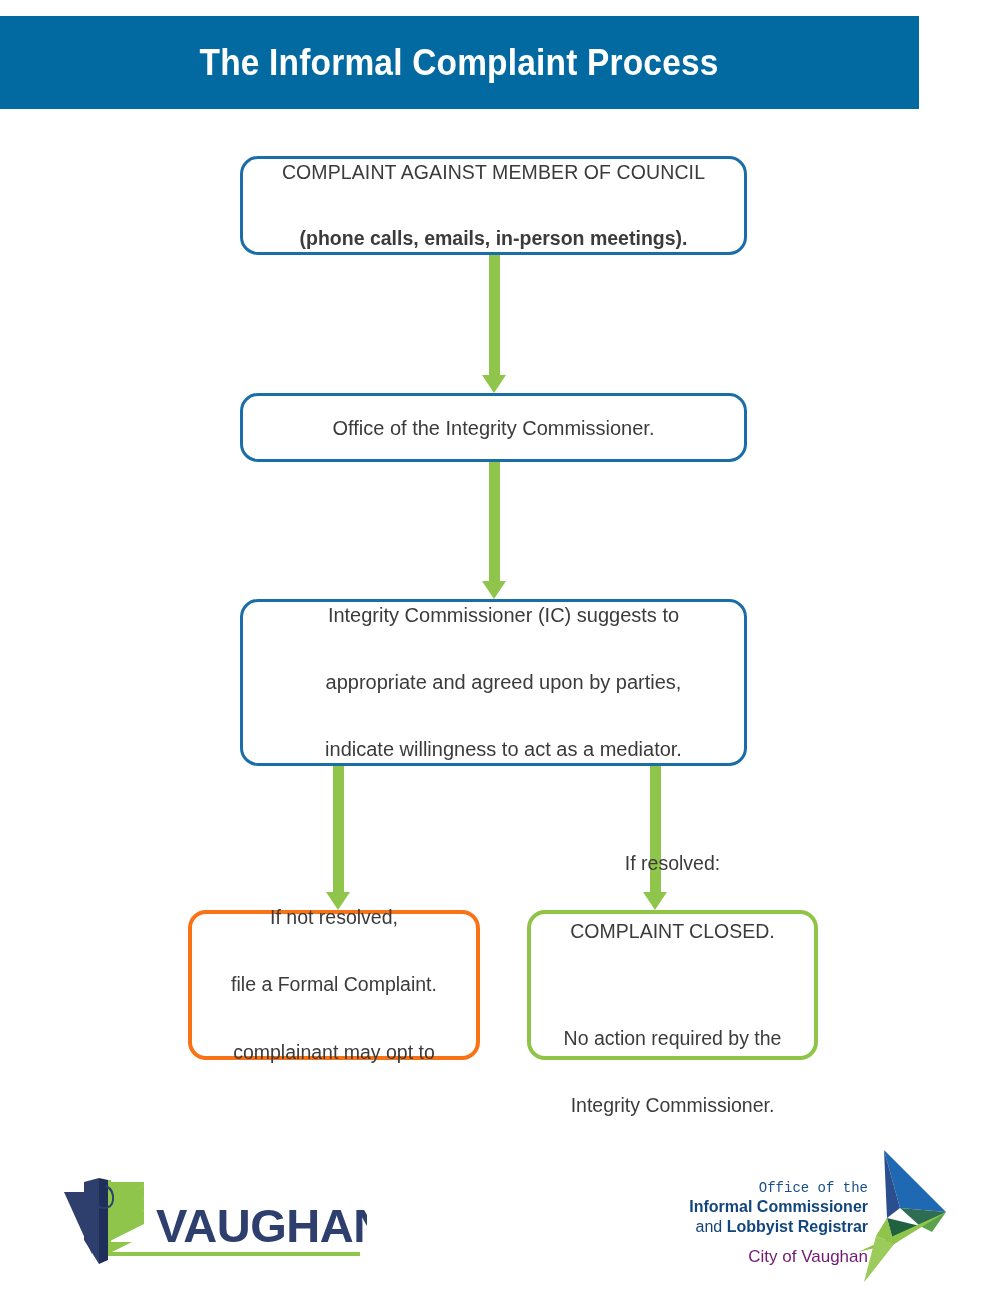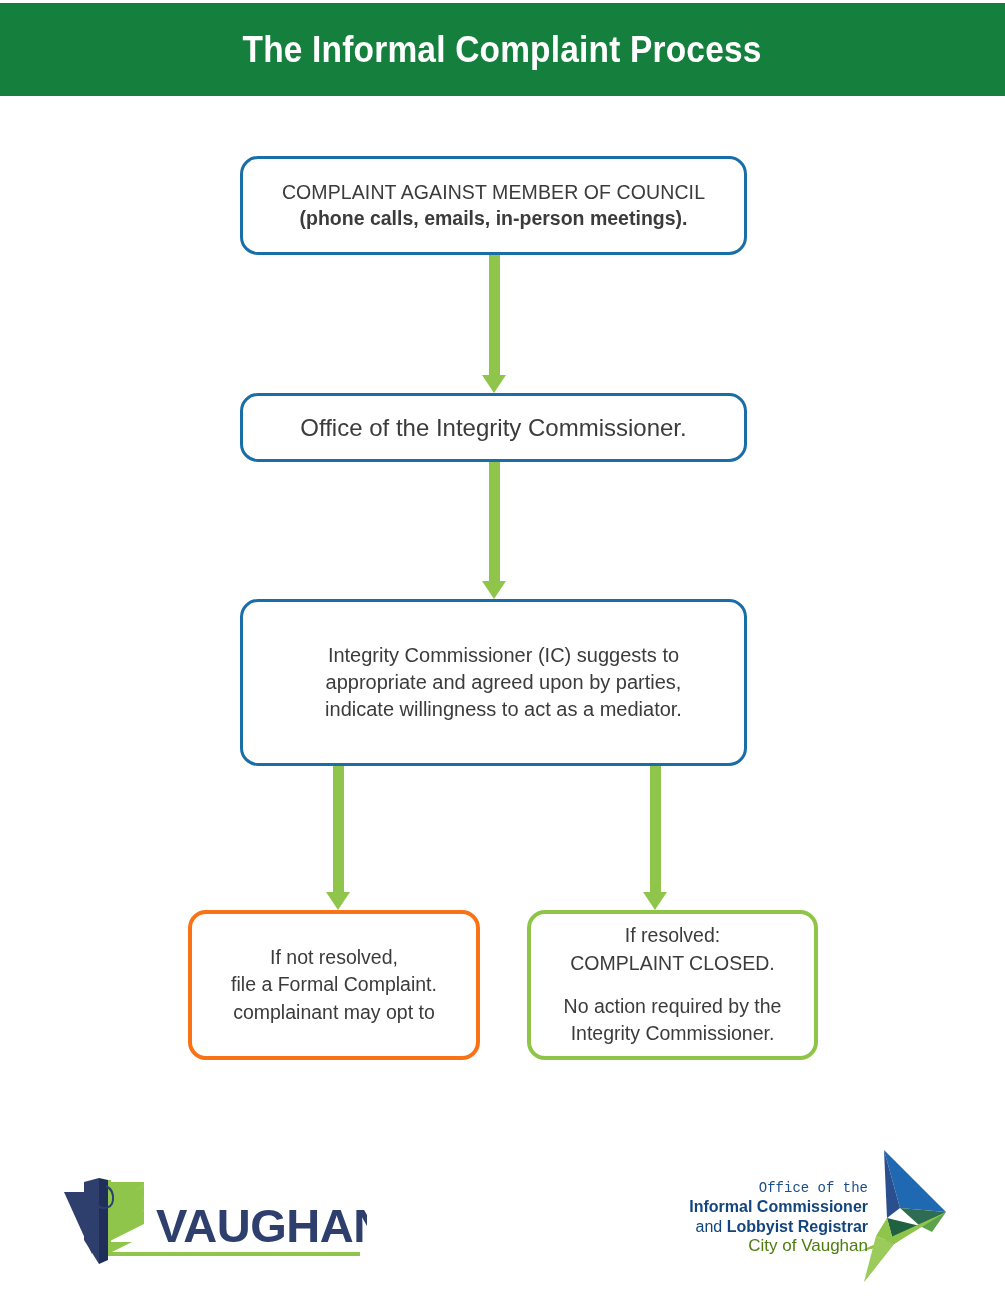--- a/index.html
+++ b/index.html
@@ -13,24 +13,24 @@
     position: relative;
     overflow: hidden;
     font-family: "Liberation Sans", sans-serif;
     color: #3b3b3b;
   }
 
   
   .header-banner {
     position: absolute;
     left: 0;
-    top: 3px;
-    width: 1005px;
+    top: 16px;
+    width: 919px;
     height: 93px;
-    background: #15803d;
+    background: #0369a1;
     display: flex;
     align-items: center;
     justify-content: center;
   }
   .header-title {
     color: #ffffff;
     font-size: 36px;
     font-weight: bold;
     letter-spacing: 0.2px;
     font-family: "Liberation Sans", sans-serif;
@@ -42,40 +42,41 @@
     position: absolute;
     box-sizing: border-box;
     background: #ffffff;
     border-radius: 18px;
     display: flex;
     flex-direction: column;
     align-items: center;
     justify-content: center;
     text-align: center;
     line-height: 1.30;
+    gap: 40px;
   }
   .box-blue  { border: 3px solid #1a6ea8; }
   .box-red   { border: 4px solid #f97316; }
   .box-green { border: 4px solid #8ec549; }
 
   .box-line {
     display: block;
     white-space: nowrap;
   }
 
   #box-complaint {
     left: 240px;  top: 156px;  width: 507px; height: 99px;
     font-size: 19.5px;
   }
   #box-complaint .line-1 { letter-spacing: 0.1px; }
   #box-complaint .line-2 { font-weight: bold; }
 
   #box-office {
     left: 240px;  top: 393px;  width: 507px; height: 69px;
-    font-size: 24px;
+    font-size: 20px;
   }
 
   #box-ic {
     left: 240px;  top: 599px;  width: 507px; height: 167px;
     font-size: 20px;
     line-height: 1.35;
     padding-left: 20px;
   }
 
   #box-notresolved {
@@ -148,21 +149,21 @@
     position: absolute;
     right: 120px;
     top: 40px;
     text-align: right;
     line-height: 1.22;
   }
   .logo-line-office   { font-size: 14px; color: #1a4f8a; font-family: Liberation Mono, monospace; }
   .logo-line-ic       { font-size: 16px; color: #12457e; font-weight: bold; }
   .logo-line-reg      { font-size: 16px; color: #12457e; }
   .logo-line-reg b    { color: #12457e; }
-  .logo-line-city     { font-size: 17px; color: #4d7c0f; }
+  .logo-line-city     { font-size: 17px; color: #701a75; margin-top: 11px; }
 </style>
 </head>
 <body>
 
 <div class="header-banner">
   <div class="header-title">The Informal Complaint Process</div>
 </div>
 
 <div class="flow-box box-blue" id="box-complaint">
   <span class="box-line line-1">COMPLAINT AGAINST MEMBER OF COUNCIL</span>

